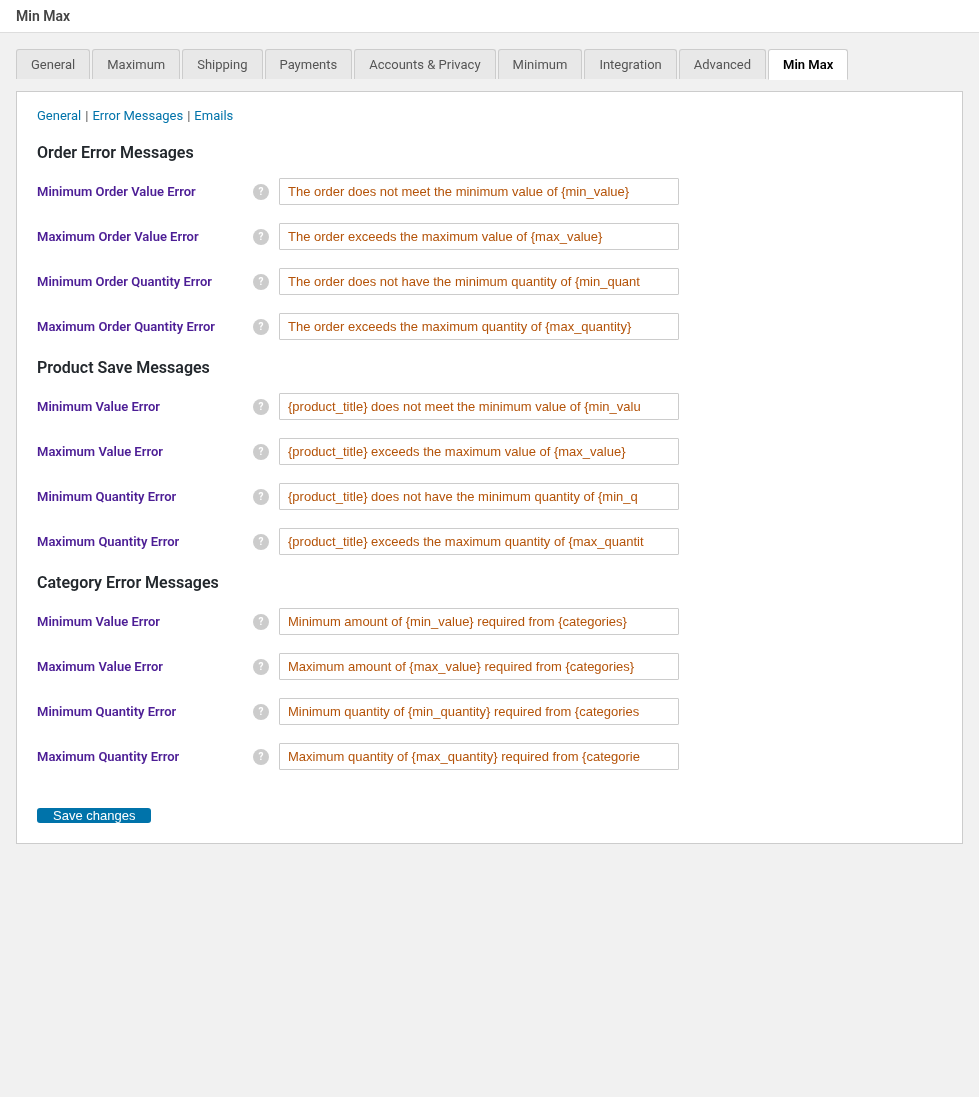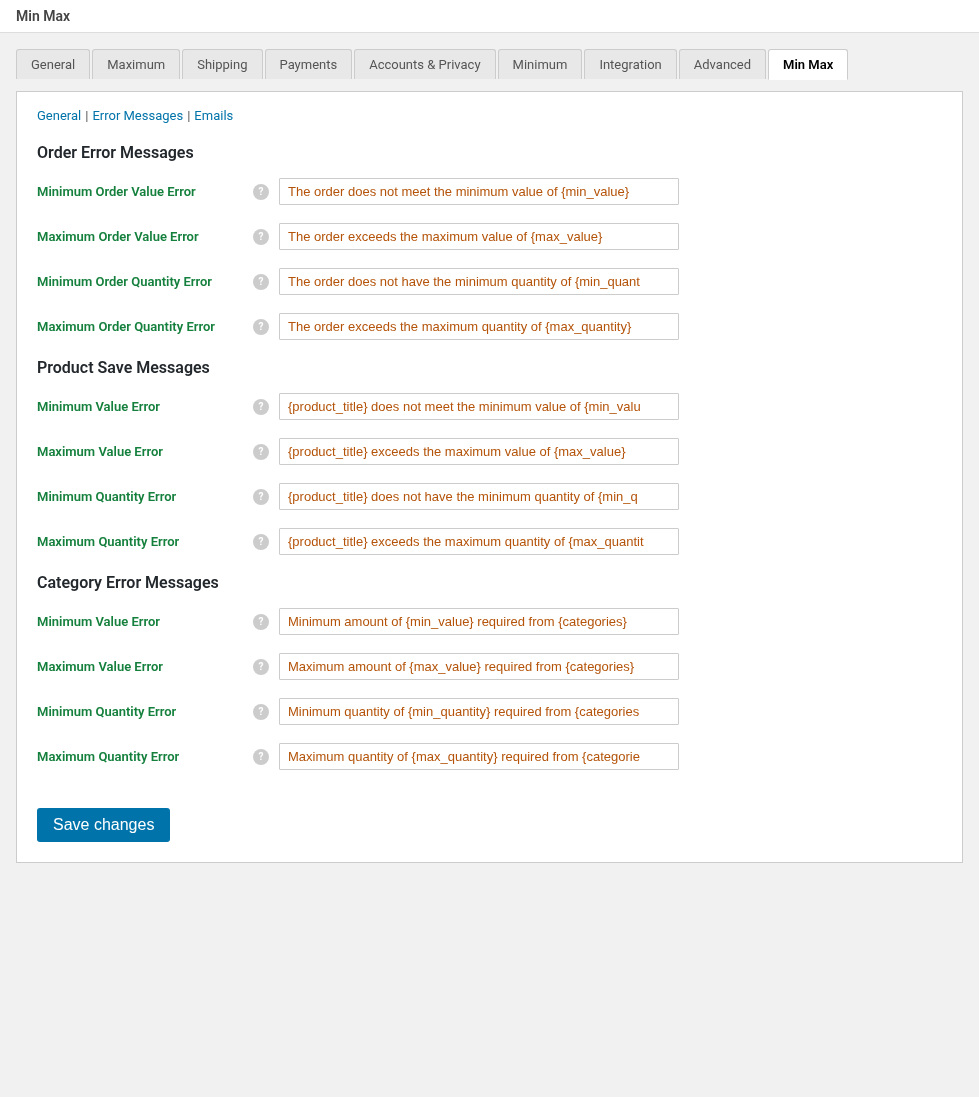--- a/index.html
+++ b/index.html
@@ -85,21 +85,21 @@
     
     .form-row {
       display: flex;
       align-items: center;
       margin-bottom: 18px;
     }
     .form-label {
       width: 210px;
       font-size: 13px;
       font-weight: 600;
-      color: #15803d;
+      color: #4c1d95;
       flex-shrink: 0;
     }
     .help-icon {
       display: inline-flex;
       align-items: center;
       justify-content: center;
       width: 16px;
       height: 16px;
       border-radius: 50%;
       background: #ccc;
@@ -122,22 +122,22 @@
     }
     
     .form-input.template-val {
       color: #b45309;
     }
     
     .save-btn {
       background: #0073aa;
       color: #fff;
       border: none;
-      padding: 8px 16px;
-      font-size: 16px;
+      padding: 0 16px;
+      font-size: 13px;
       border-radius: 3px;
       cursor: pointer;
       margin-top: 20px;
     }
   </style>
 </head>
 <body>
 
 <div class="page-title-bar">
   <span class="page-title">Min Max</span>

